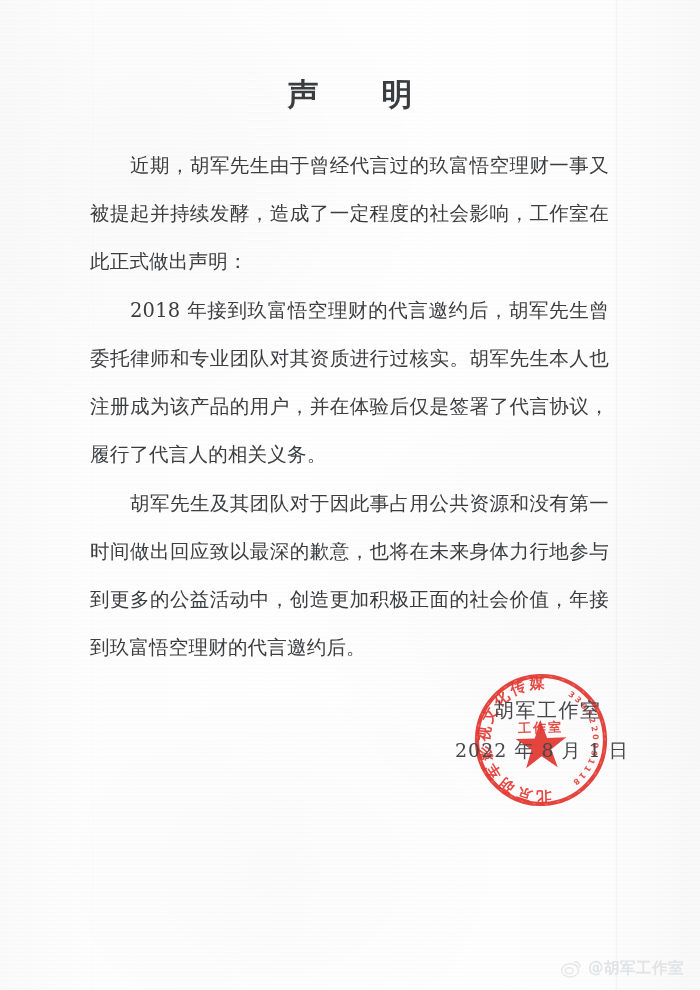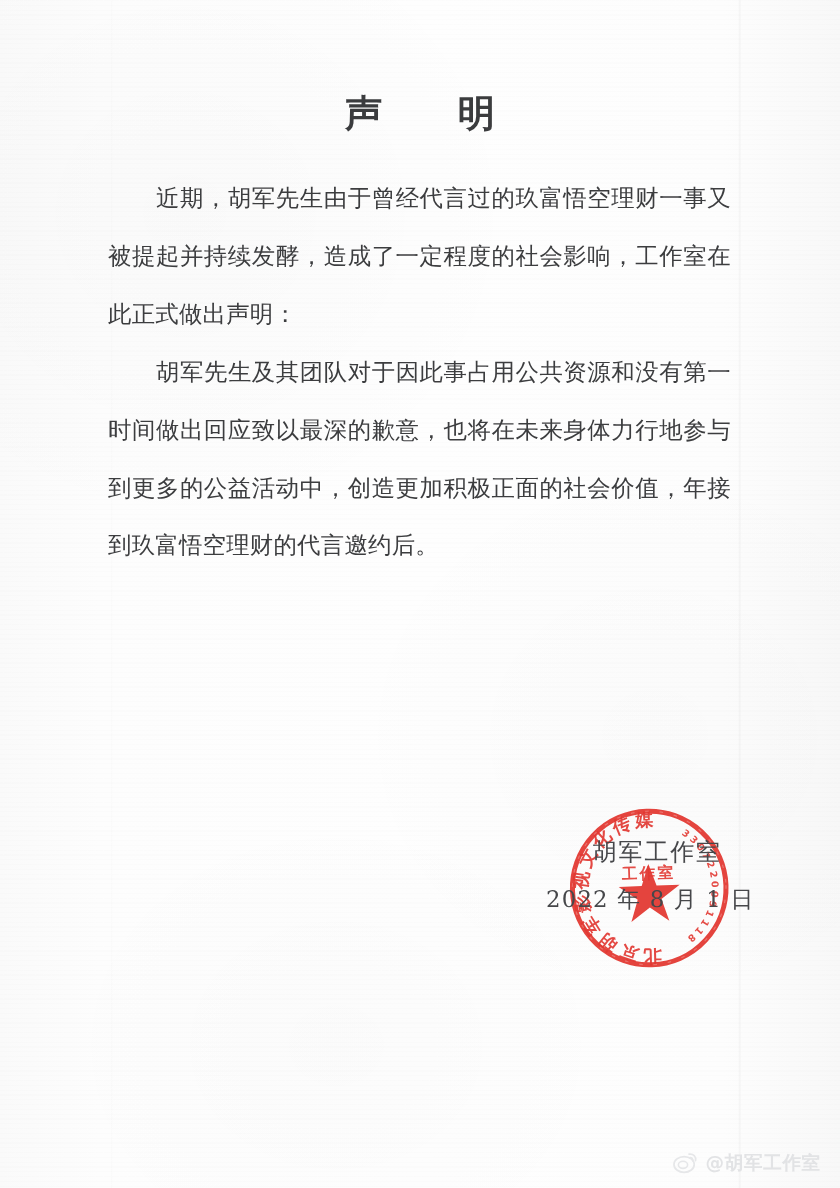--- a/index.html
+++ b/index.html
@@ -140,21 +140,21 @@
     transform: rotate(-2deg);
   }
   .seal svg { display: block; }
 
   
   .watermark {
     position: absolute;
     right: 16px;
     bottom: 10px;
     display: flex;
-    align-items: center;
+    align-items: flex-start;
     gap: 6px;
     z-index: 5;
     font-weight: bold;
   }
   .wm-logo { width: 22px; height: 22px; display: block; }
   .wm-text {
     font-family: "DejaVu Sans", "Liberation Sans", sans-serif;
     font-size: 15.5px;
     color: #e2e3e5;
     letter-spacing: 0.5px;
@@ -167,20 +167,21 @@
 <div class="page">
 
   <div class="scanlines"></div>
   <div class="crease"></div>
   <div class="crease2"></div>
 
   <div class="doc-title">声 明</div>
 
   <div class="body-copy">
     <p class="para">近期，胡军先生由于曾经代言过的玖富悟空理财一事又被提起并持续发酵，造成了一定程度的社会影响，工作室在此正式做出声明：</p>
+    <p class="para">2018 年接到玖富悟空理财的代言邀约后，胡军先生曾委托律师和专业团队对其资质进行过核实。胡军先生本人也注册成为该产品的用户，并在体验后仅是签署了代言协议，履行了代言人的相关义务。</p>
     <p class="para">胡军先生及其团队对于因此事占用公共资源和没有第一时间做出回应致以最深的歉意，也将在未来身体力行地参与到更多的公益活动中，创造更加积极正面的社会价值，年接到玖富悟空理财的代言邀约后。</p>
   </div>
 
   <div class="seal">
     <svg viewBox="0 0 140 140" width="140" height="140" xmlns="http://www.w3.org/2000/svg">
       <defs>
         <path id="arcTop" d="M 22,70 A 48,48 0 0 1 118,70" fill="none"></path>
         <path id="arcBot" d="M 28,70 A 42,42 0 0 0 112,70" fill="none"></path>
         <path id="arcLeft" d="M 70,122 A 52,52 0 0 1 70,18" fill="none"></path>
         <path id="arcRight" d="M 70,18 A 52,52 0 0 1 70,122" fill="none"></path>

